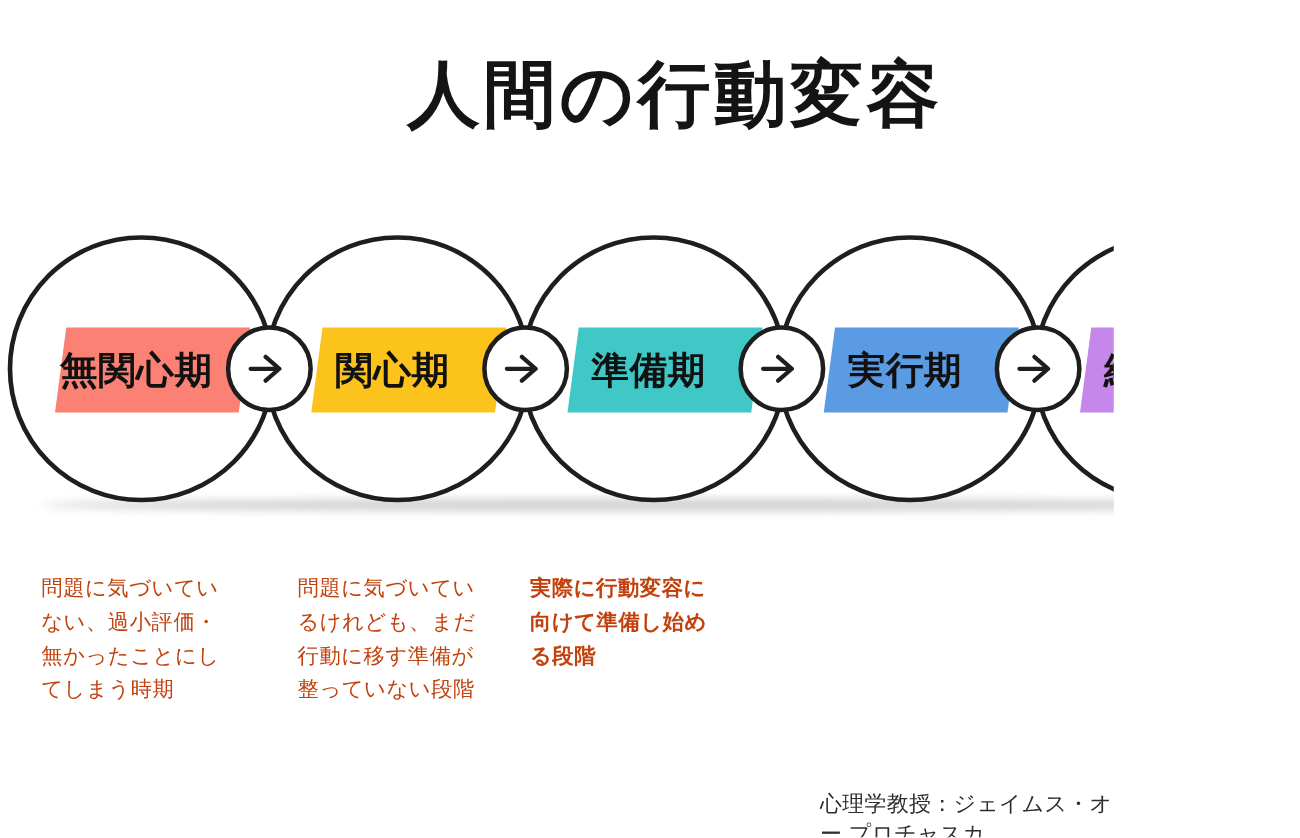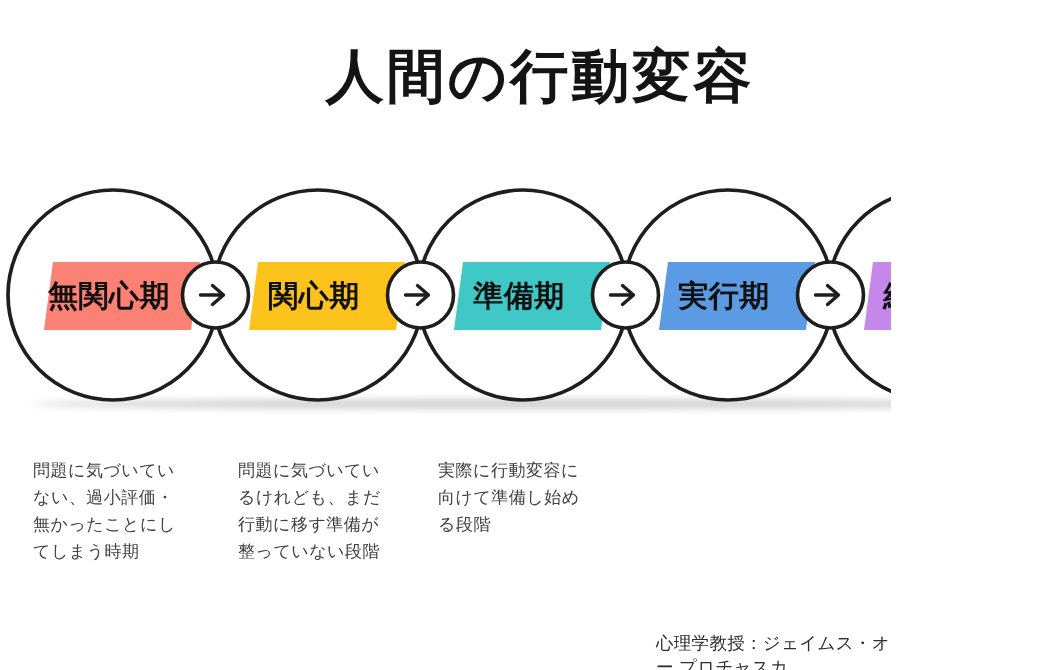--- a/index.html
+++ b/index.html
@@ -13,23 +13,23 @@
     color:#141414;line-height:1.1;
   }
   .diagram{position:absolute;left:0;top:0;width:1040px;height:670px;}
   .banner-label{
     font-family:"Liberation Sans","DejaVu Sans",sans-serif;
     font-size:30px;font-weight:700;fill:#111111;letter-spacing:0.5px;
   }
   .desc{
     position:absolute;top:457px;width:176px;
     font-size:17px;line-height:27px;letter-spacing:0.5px;
-    color:#404040;white-space:pre-line;
+    color:#c2410c;white-space:pre-line;
   }
-  .desc1{left:33px;} .desc2{left:238px;} .desc3{left:438px;} .desc4{left:663px;} .desc5{left:860px;}
+  .desc1{left:33px;} .desc2{left:238px;} .desc3{left:424px;font-weight:bold;} .desc4{left:663px;} .desc5{left:860px;}
   .caption{
     position:absolute;left:656px;top:631px;
     font-size:17.5px;color:#2e2e2e;letter-spacing:0.3px;
   }
 </style>
 </head>
 <body>
 
 <div class="page">
 

